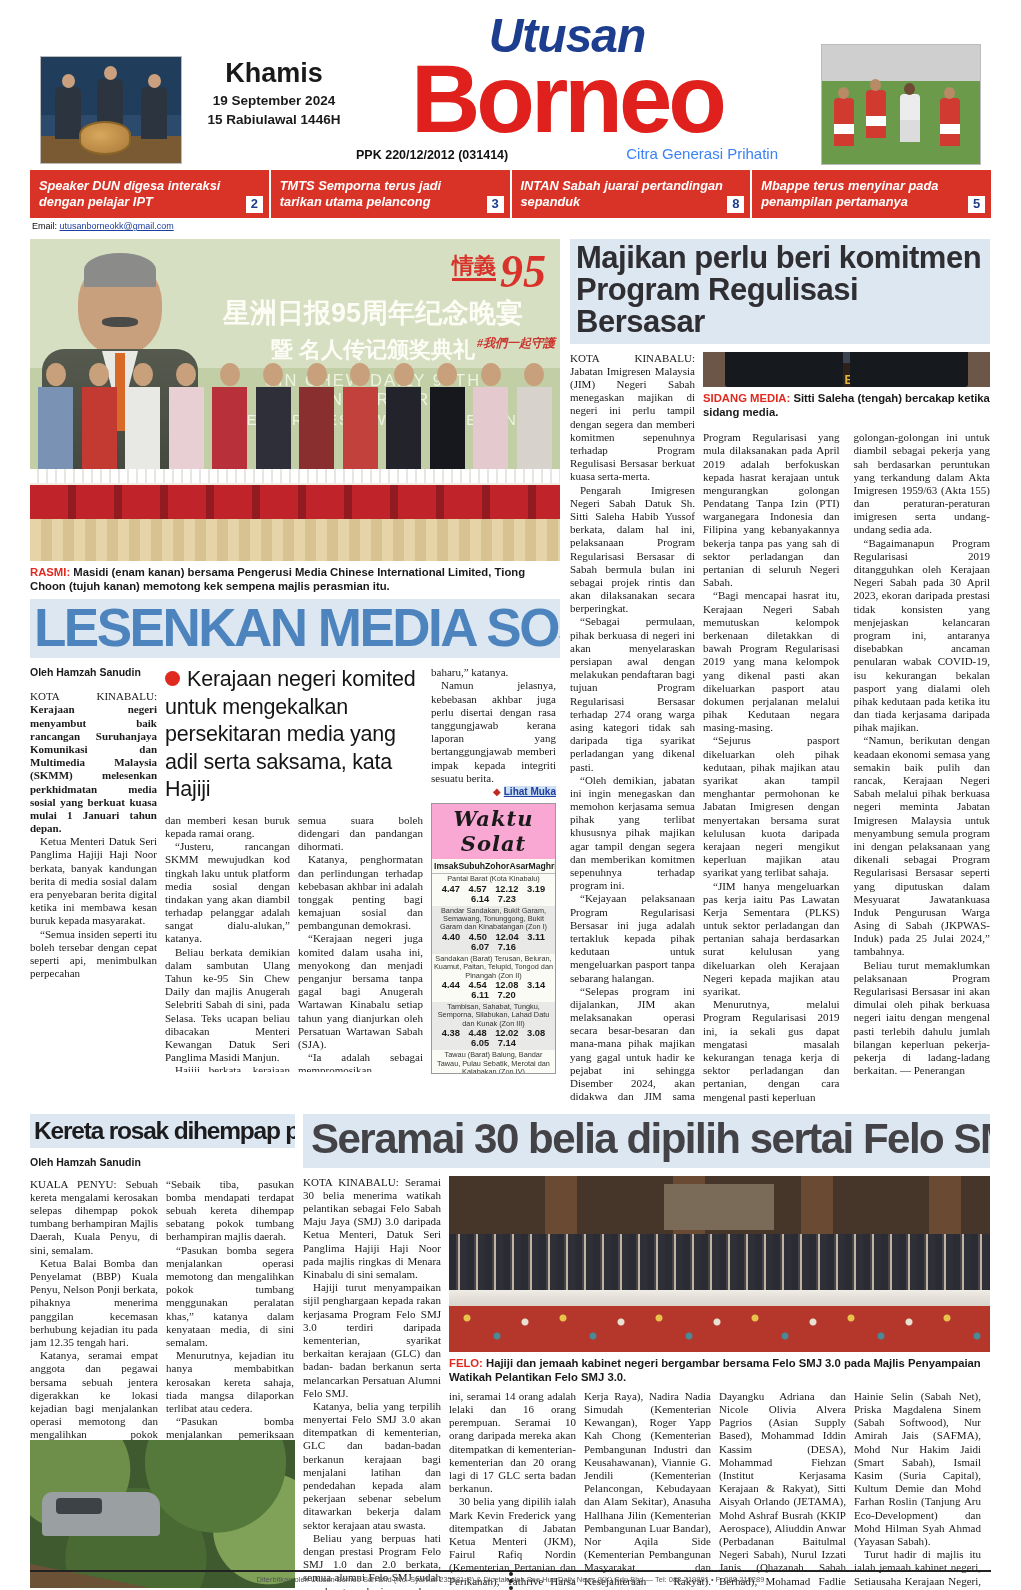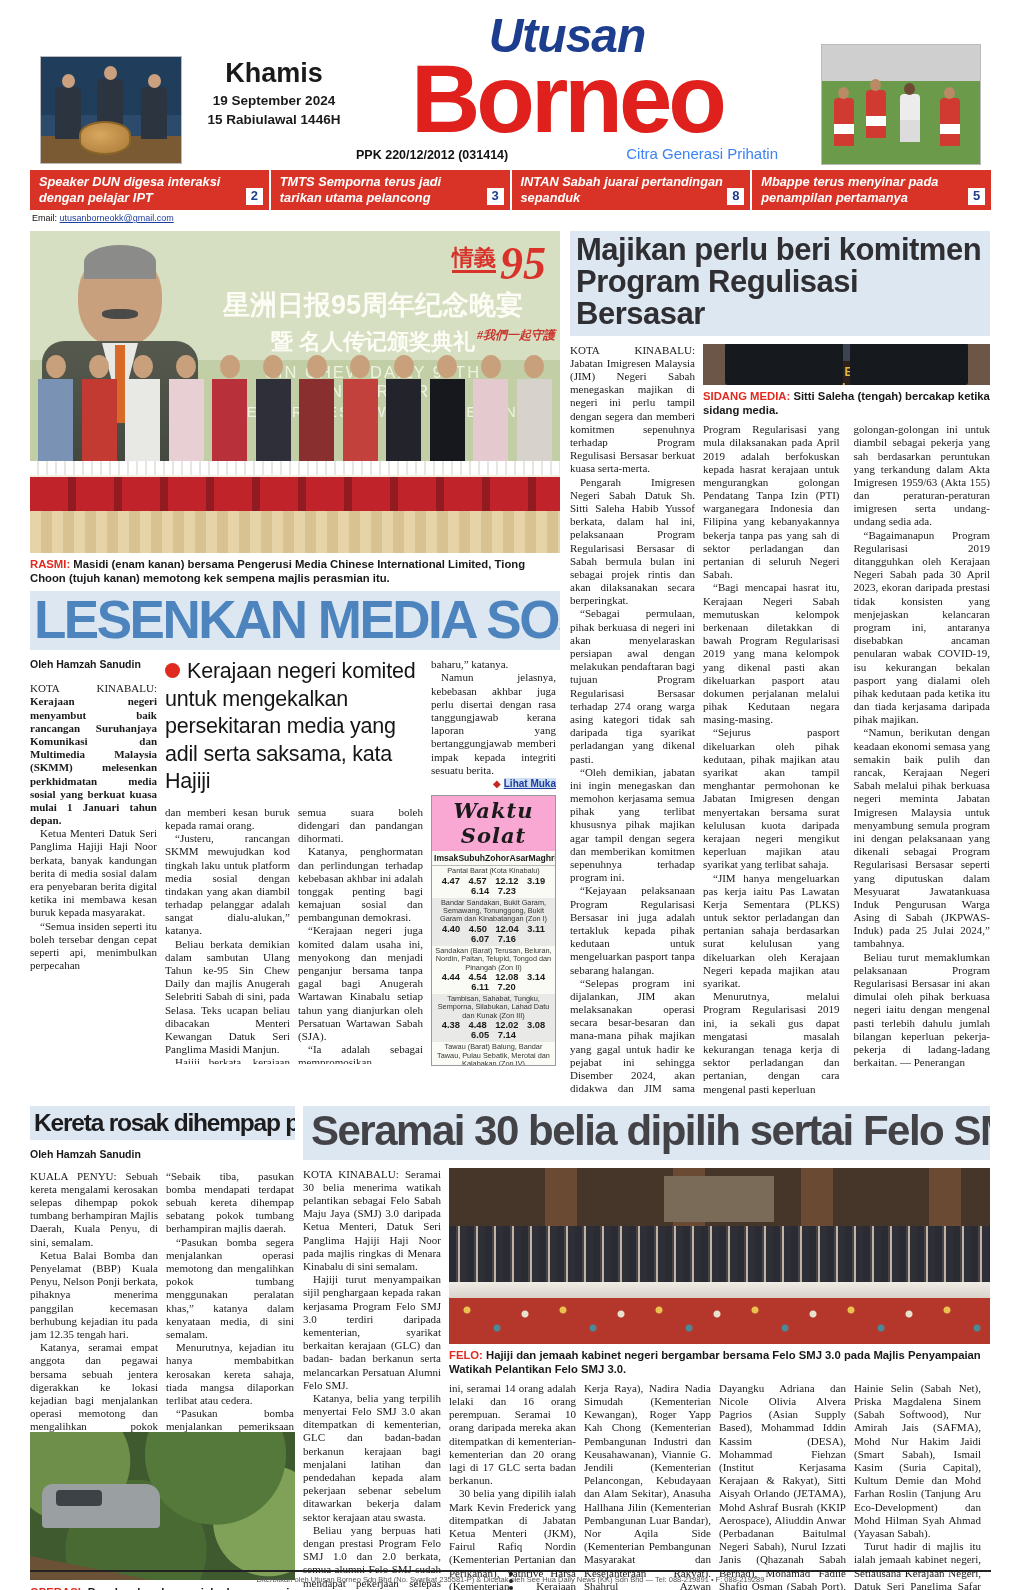--- a/index.html
+++ b/index.html
@@ -29,21 +29,21 @@
   .mh-title { position:absolute; left:322px; top:8px; width:430px; text-align:center; }
   .utusan { font-family:"Liberation Sans",sans-serif; font-style:italic; font-weight:bold;
             font-size:48px; color:#1d3d8f; letter-spacing:-1px; }
   .borneo { font-family:"Liberation Sans",sans-serif; font-weight:bold; font-size:96px;
             line-height:0.92; color:#e0201c; letter-spacing:-4px; margin-top:-8px; }
   .mh-subrow { display:flex; justify-content:space-between; align-items:flex-end; margin-top:2px; padding:0 4px; }
   .ppk { font-family:"Liberation Sans",sans-serif; font-weight:bold; font-size:12.5px; color:#111; }
   .tagline { font-family:"Liberation Sans",sans-serif; font-size:15px; color:#3b82f6; }
 
   
-  .teaser-bar { display:flex; background:#d93327; height:40px; margin-top:2px; }
+  .teaser-bar { display:flex; background:#d93327; height:48px; margin-top:2px; }
   .teaser { flex:1 1 0; position:relative; padding:3px 26px 3px 9px; color:#fff;
             font-family:"Liberation Sans",sans-serif; font-style:italic; font-weight:bold;
             font-size:12.8px; line-height:1.25; display:flex; align-items:center; }
   .teaser + .teaser { border-left:2px solid #fff; }
   .t-num { position:absolute; right:6px; bottom:5px; width:17px; height:17px; background:#fff;
            color:#1d3d8f; font-style:normal; font-size:13px; display:flex; align-items:center; justify-content:center; }
   .email-line { font-family:"Liberation Sans",sans-serif; font-size:9px; padding:3px 2px 2px; color:#111; }
   .email-line a { color:#1d3da0; text-decoration:underline; }
 
   
@@ -132,21 +132,21 @@
   .imm-right { width:287px; display:flex; flex-direction:column; }
   .photo-imm { position:relative; width:287px; height:128px; background:#6b5648; overflow:hidden; }
   .imm-board { position:absolute; left:26px; right:26px; top:6px; height:62px; background:#2e211c;
     border:3px solid #8a6b52; display:flex; flex-direction:column; justify-content:center; text-align:center;
     color:#e3b83c; font-family:"Liberation Sans",sans-serif; font-weight:bold; font-size:12.5px; letter-spacing:1px; line-height:1.25; }
   .officer { position:absolute; bottom:24px; width:40px; height:48px; border-radius:9px 9px 0 0; }
   .officer::before { content:''; position:absolute; top:-14px; left:50%; transform:translateX(-50%);
     width:17px; height:16px; border-radius:50%; background:#b98a66; }
   .officer.c::before { background:#7ea0c8; width:20px; height:19px; }
   .mon { position:absolute; bottom:0; width:118px; height:42px; background:#16191d; border-radius:3px; }
-  .imm-cols { display:flex; gap:14px; margin-top:0; flex:1; }
+  .imm-cols { display:flex; gap:14px; margin-top:6px; flex:1; }
   .imm-cols .col { width:139px; }
 
   
   .grid-bottom { display:flex; gap:8px; margin-top:10px; }
   .tree-story { width:265px; }
   .headline-small { background:#dde7f1; font-family:"Liberation Sans",sans-serif; font-weight:bold;
     font-size:24.5px; letter-spacing:-1.2px; color:#1c1c1e; padding:3px 4px; white-space:nowrap; overflow:hidden; }
   .tree-story .byline { margin:8px 0 10px; }
   .tree-cols { display:flex; gap:8px; height:262px; }
   .tree-cols .col { width:128px; }
@@ -348,21 +348,21 @@
 
             <div class="prow">
                 <div class="pzone">Pantai Barat (Kota Kinabalu)</div>
                 <div class="ptimes">4.47 4.57 12.12 3.19 6.14 7.23</div>
               </div>
                 <div class="prow">
                 <div class="pzone">Bandar Sandakan, Bukit Garam, Semawang, Tonunggong, Bukit Garam dan Kinabatangan (Zon I)</div>
                 <div class="ptimes">4.40 4.50 12.04 3.11 6.07 7.16</div>
               </div>
                 <div class="prow">
-                <div class="pzone">Sandakan (Barat) Terusan, Beluran, Nordin, Paitan, Telupid, Tongod dan Pinangah (Zon II)</div>
+                <div class="pzone">Sandakan (Barat) Terusan, Beluran, Kuamut, Paitan, Telupid, Tongod dan Pinangah (Zon II)</div>
                 <div class="ptimes">4.44 4.54 12.08 3.14 6.11 7.20</div>
               </div>
                 <div class="prow">
                 <div class="pzone">Tambisan, Sahabat, Tungku, Semporna, Silabukan, Lahad Datu dan Kunak (Zon III)</div>
                 <div class="ptimes">4.38 4.48 12.02 3.08 6.05 7.14</div>
               </div>
                 <div class="prow">
                 <div class="pzone">Tawau (Barat) Balung, Bandar Tawau, Pulau Sebatik, Merotai dan Kalabakan (Zon IV)</div>
 
               </div>

